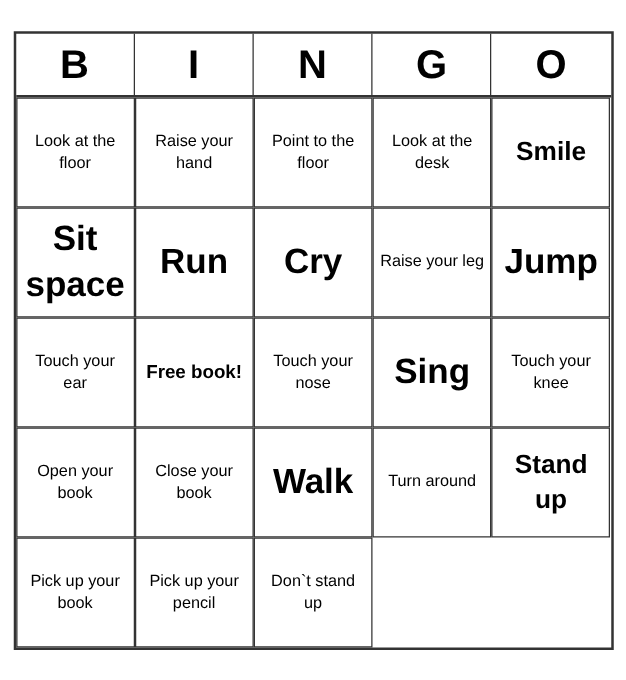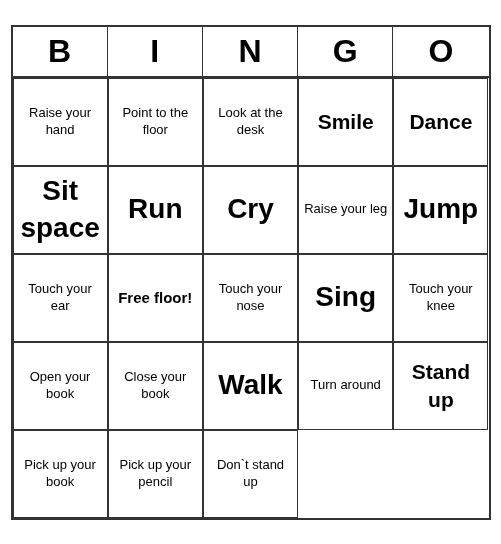--- a/index.html
+++ b/index.html
@@ -65,32 +65,32 @@
 
 <div class="bingo-card">
   <div class="bingo-header">
   <div class="bingo-header-cell">B</div>
       <div class="bingo-header-cell">I</div>
       <div class="bingo-header-cell">N</div>
       <div class="bingo-header-cell">G</div>
       <div class="bingo-header-cell">O</div>
     </div>
   <div class="bingo-grid">
+  <div class="bingo-cell">Look at the floor</div>
       <div class="bingo-cell">Raise your hand</div>
       <div class="bingo-cell">Point to the floor</div>
       <div class="bingo-cell">Look at the desk</div>
       <div class="bingo-cell medium-text">Smile</div>
-      <div class="bingo-cell medium-text">Dance</div>
       <div class="bingo-cell xl-text">Sit space</div>
       <div class="bingo-cell xl-text">Run</div>
       <div class="bingo-cell xl-text">Cry</div>
       <div class="bingo-cell">Raise your leg</div>
       <div class="bingo-cell xl-text">Jump</div>
       <div class="bingo-cell">Touch your ear</div>
-      <div class="bingo-cell free">Free floor!</div>
+      <div class="bingo-cell free">Free book!</div>
       <div class="bingo-cell">Touch your nose</div>
       <div class="bingo-cell xl-text">Sing</div>
       <div class="bingo-cell">Touch your knee</div>
       <div class="bingo-cell">Open your book</div>
       <div class="bingo-cell">Close your book</div>
       <div class="bingo-cell xl-text">Walk</div>
       <div class="bingo-cell">Turn around</div>
       <div class="bingo-cell medium-text">Stand up</div>
       <div class="bingo-cell">Pick up your book</div>
       <div class="bingo-cell">Pick up your pencil</div>

